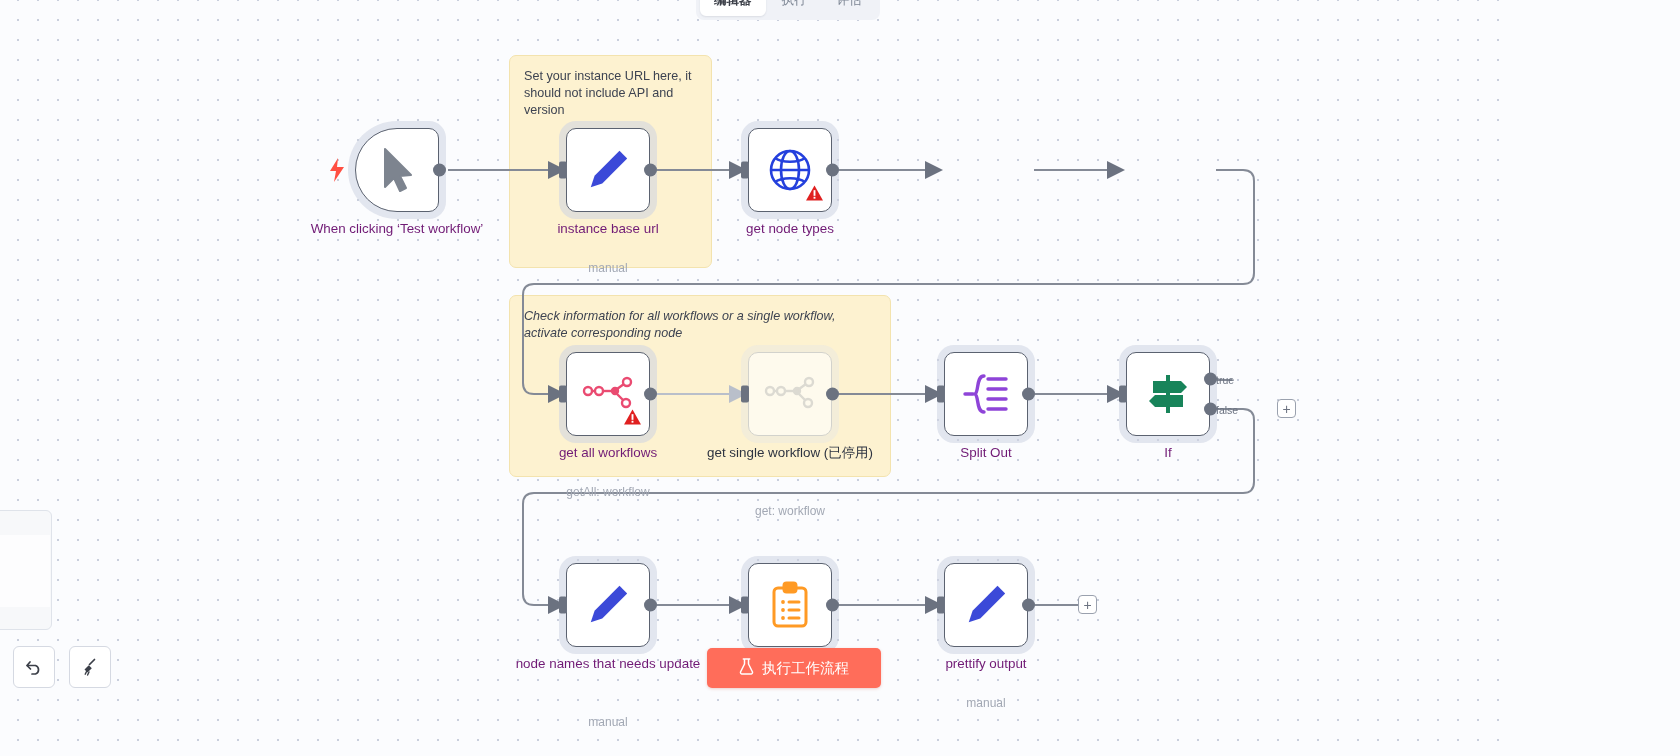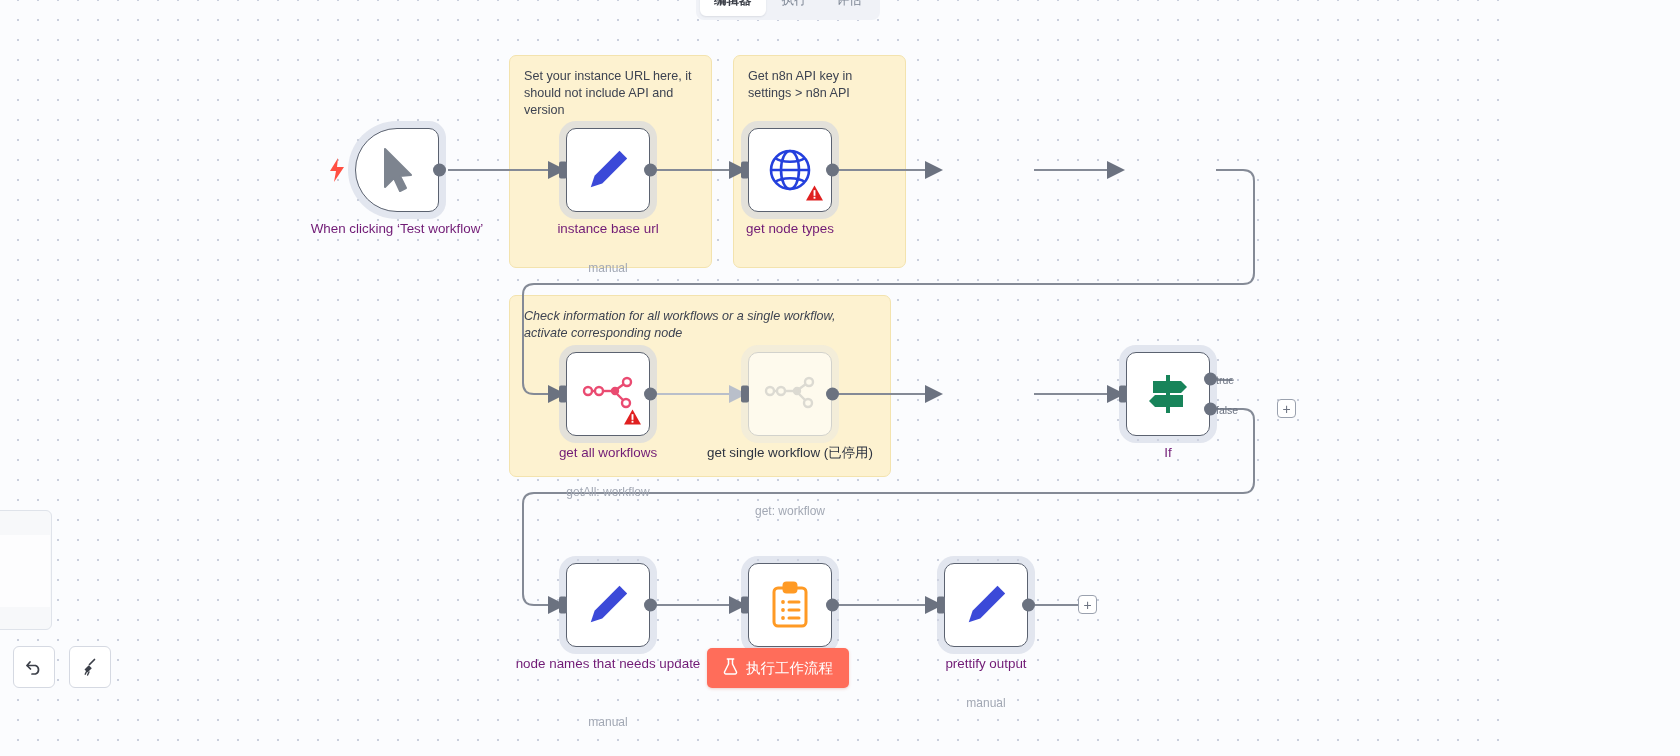--- a/index.html
+++ b/index.html
@@ -118,21 +118,21 @@
     position: absolute; width: 19px; height: 19px; z-index: 12;
     border: 1.4px solid #9aa1ae; border-radius: 4px; background: #fff;
     display: flex; align-items: center; justify-content: center;
     font-size: 14px; color: #6b7280; line-height: 1; cursor: pointer;
   }
 
   
   #execbtn {
     position: absolute; z-index: 30;
     left: 707px; top: 648px;
-    height: 40px; padding: 0 16px;
+    height: 40px; padding: 0 32px;
     background: #ff6d5a; color: #fff;
     border: none; border-radius: 5px;
     display: flex; align-items: center; gap: 8px;
     font-size: 14.5px; font-family: "Liberation Sans", sans-serif;
     cursor: pointer;
     box-shadow: 0 1px 3px rgba(200,70,50,.25);
   }
 
   
   .ctlbtn {
@@ -168,23 +168,20 @@
       </div>
     <div class="tab">
         <span>评估</span>
       </div>
   </div>
 
   <div class="sticky" style="left:509px; top:55px; width:203px; height:213px;">
     <div class="note">Set your instance URL here, it should not include API and version</div>
   </div>
 
-  <div class="sticky" style="left:733px; top:55px; width:173px; height:213px;">
-    <div class="note">Get n8n API key in settings &gt; n8n API</div>
-  </div>
 
   <div class="sticky" style="left:509px; top:295px; width:382px; height:182px;font-style:italic;">
     <div class="note">Check information for all workflows or a single workflow, activate corresponding node</div>
   </div>
 
   <svg id="wires" width="1680" height="756">
     <defs>
       <marker id="arw" markerWidth="9" markerHeight="9" refX="7" refY="4.5" orient="auto">
         <path d="M0,0 L9,4.5 L0,9 Z" fill="#6b7280"></path>
       </marker>
@@ -316,20 +313,35 @@
         <circle cx="45" cy="7" r="4"></circle>
         <circle cx="44" cy="28" r="4"></circle>
       </svg>
     </div>
     <div class="port-in"></div>
     <div class="port-out"></div>
     <div class="label" style="color:#2d3340;">get single workflow (已停用)</div>
     <div class="sublabel two">get: workflow</div>
   </div>
 
+  <div class="node" style="left:944px; top:352px;">
+    <div class="shell">
+      <svg width="48" height="44" viewBox="0 0 48 44" stroke="#8e44d8" stroke-width="3.4" stroke-linecap="round" fill="none">
+        <line x1="3" y1="22" x2="11" y2="22"></line>
+        <path d="M22 4 C14 4, 17 20, 13 22 C17 24, 14 40, 22 40"></path>
+        <line x1="26" y1="7" x2="44" y2="7"></line>
+        <line x1="26" y1="17" x2="44" y2="17"></line>
+        <line x1="26" y1="27" x2="44" y2="27"></line>
+        <line x1="26" y1="37" x2="44" y2="37"></line>
+      </svg>
+    </div>
+    <div class="port-in"></div>
+    <div class="port-out"></div>
+    <div class="label">Split Out</div>
+  </div>
 
   <div class="node" style="left:1126px; top:352px;">
     <div class="shell">
       <svg width="46" height="46" viewBox="0 0 46 46" fill="#18845a">
         <rect x="21" y="4" width="4" height="38"></rect>
         <path d="M8 10 H36 L42 16 L36 22 H8 Z"></path>
         <path d="M38 24 H10 L4 30 L10 36 H38 Z"></path>
       </svg>
     </div>
     <div class="port-in"></div>

